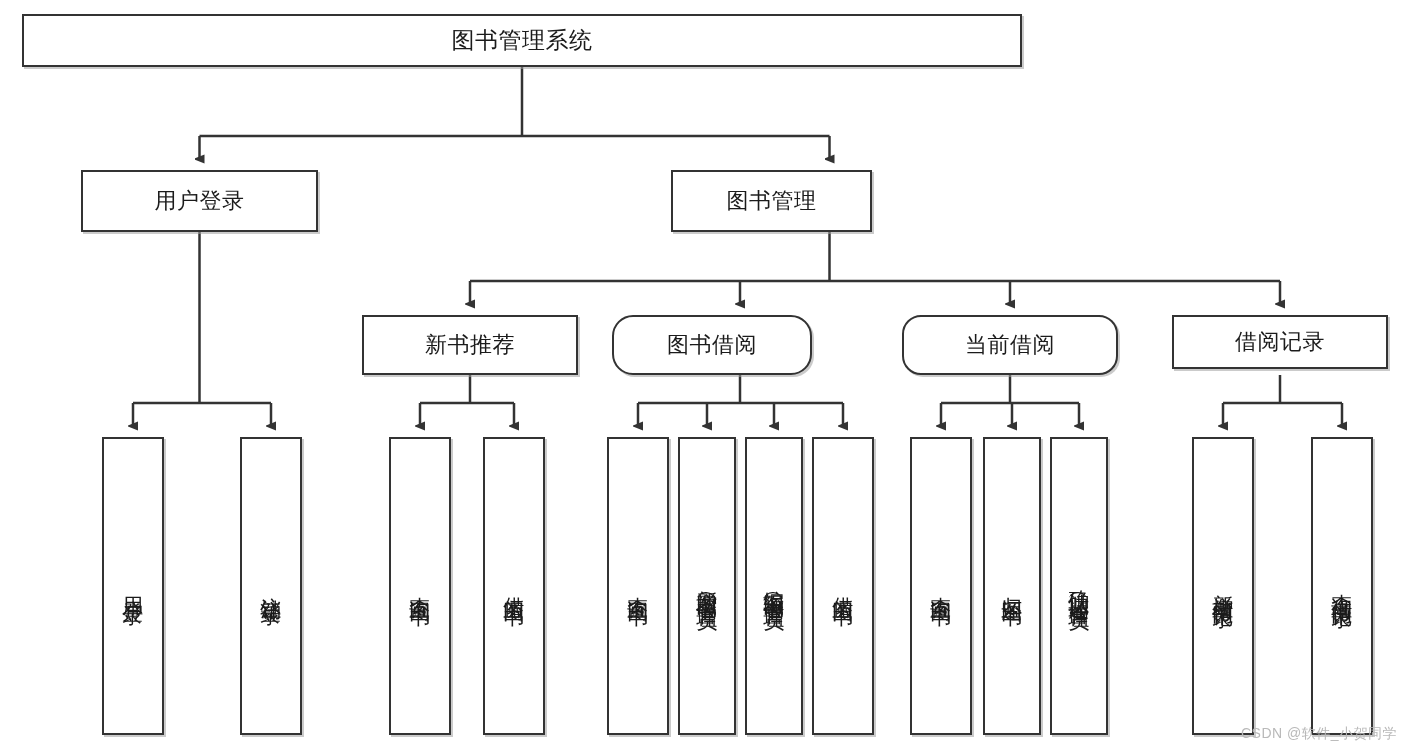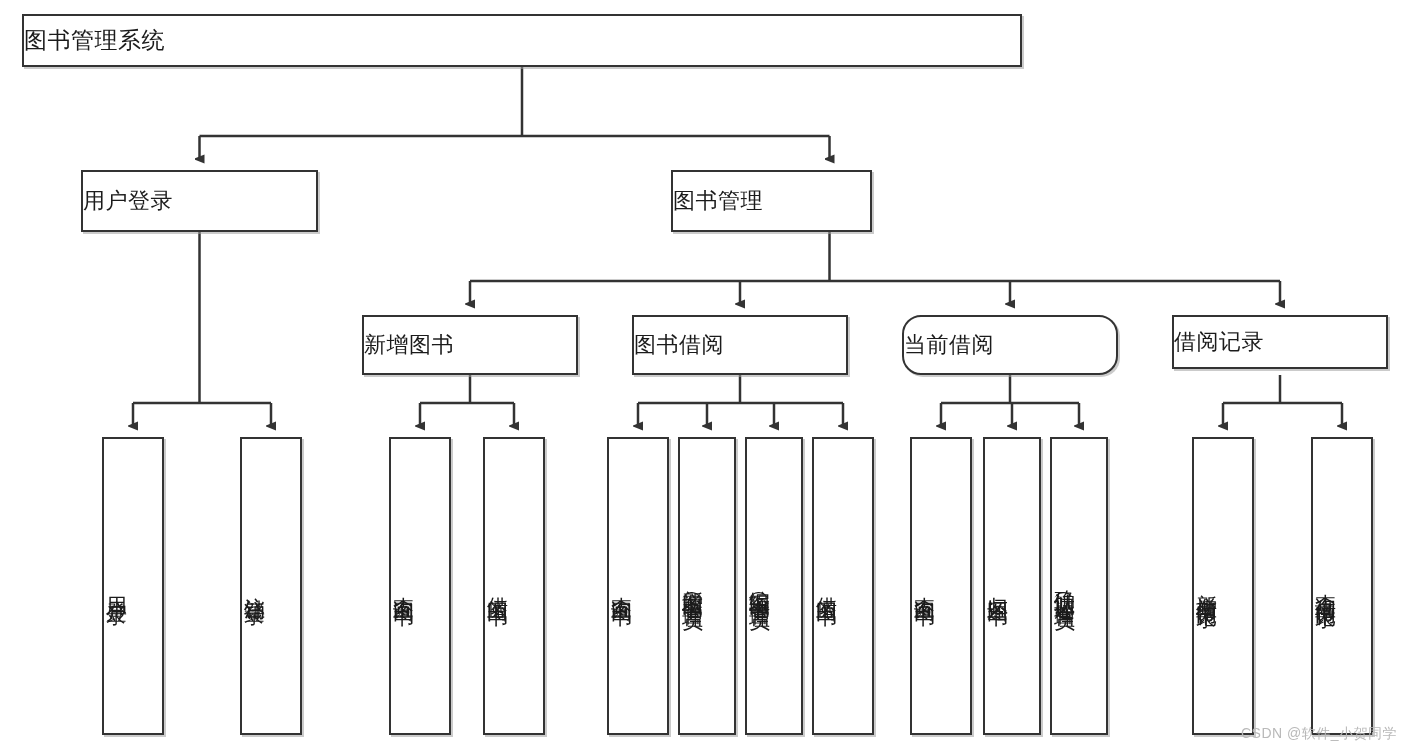--- a/index.html
+++ b/index.html
@@ -28,20 +28,21 @@
     height: 747px;
     pointer-events: none;
   }
   .node {
     position: absolute;
     box-sizing: border-box;
     border: 2.5px solid #333333;
     background: #ffffff;
     display: flex;
     align-items: center;
+    justify-content: center;
     box-shadow: 2px 2px 0 0 rgba(160,160,160,0.55);
   }
   .node .label {
     font-size: 22px;
     line-height: 1.22;
     letter-spacing: 0.5px;
     color: #1b1b1b;
     text-align: center;
     white-space: nowrap;
   }
@@ -115,23 +116,23 @@
       <div class="node  root" id="node-root" style="left: 22px; top: 14px; width: 1000px; height: 53px;">
         <span class="label">图书管理系统</span>
       </div>
       <div class="node " id="node-user-login" style="left: 81px; top: 170px; width: 237px; height: 62px;">
         <span class="label">用户登录</span>
       </div>
       <div class="node " id="node-book-manage" style="left: 671px; top: 170px; width: 201px; height: 62px;">
         <span class="label">图书管理</span>
       </div>
       <div class="node " id="node-new-book-rec" style="left: 362px; top: 315px; width: 216px; height: 60px;">
-        <span class="label">新增图书</span>
+        <span class="label">新书推荐</span>
       </div>
-      <div class="node " id="node-book-borrow" style="left: 632px; top: 315px; width: 216px; height: 60px;">
+      <div class="node " id="node-book-borrow" style="left: 612px; top: 315px; width: 200px; height: 60px; border-radius: 21px;">
         <span class="label">图书借阅</span>
       </div>
       <div class="node " id="node-current-borrow" style="left: 902px; top: 315px; width: 216px; height: 60px; border-radius: 19px;">
         <span class="label">当前借阅</span>
       </div>
       <div class="node " id="node-borrow-record" style="left: 1172px; top: 315px; width: 216px; height: 54px;">
         <span class="label">借阅记录</span>
       </div>
       <div class="node vertical" id="node-leaf-user-login" style="left: 102px; top: 437px; width: 62px; height: 298px;">
         <span class="label">用户登录</span>

